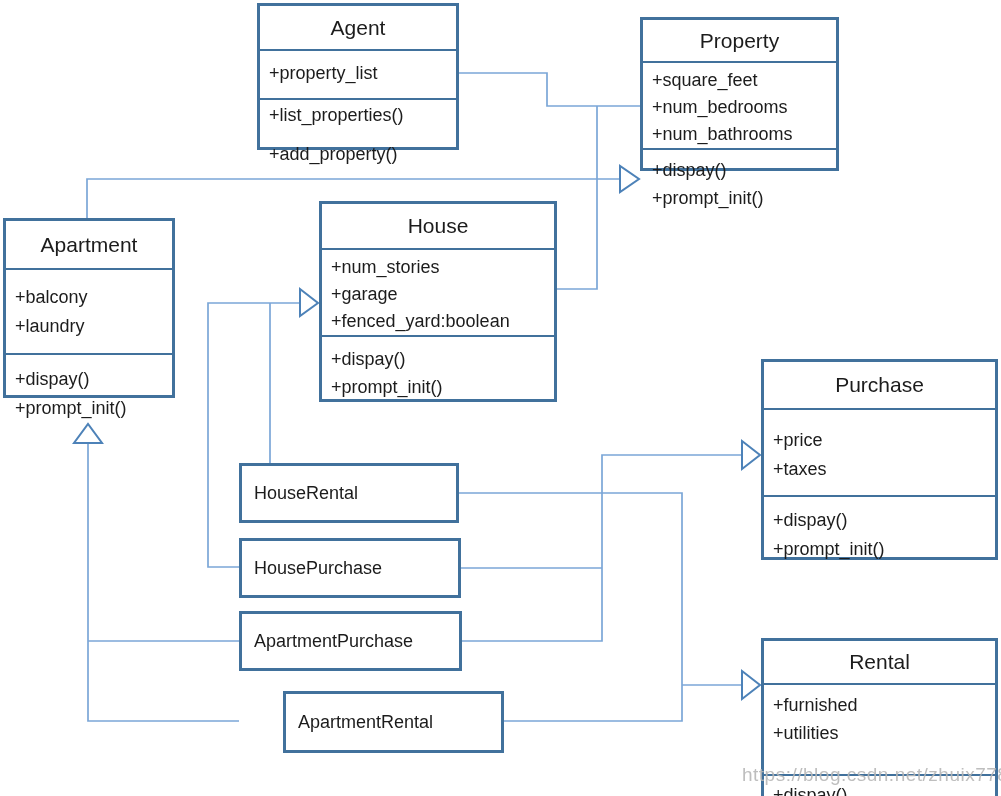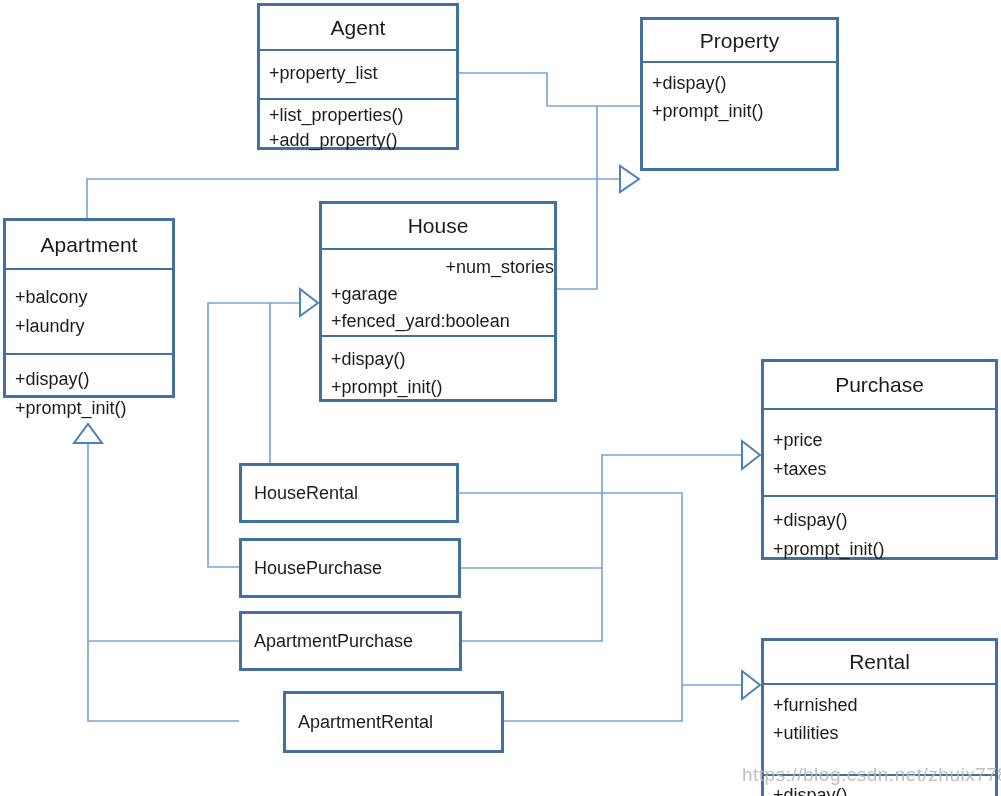--- a/index.html
+++ b/index.html
@@ -52,36 +52,41 @@
     </g>
   </svg>
 
   <div class="cls" style="left:257px;top:3px;width:202px;height:147px;">
     <div class="cls-title" style="flex:0 0 43px;">Agent</div>
     <div class="sec" style="flex:0 0 49px;padding-top:8px;">
       <div class="row" style="line-height:28px;">+property_list</div>
     </div>
     <div class="sec" style="flex:1;padding-top:3px;">
       <div class="row" style="line-height:25px;">+list_properties()</div>
-      <div class="row" style="line-height:25px;">+add_property()</div>
+      <div class="row" style="line-height:25px;margin-top:14px;">+add_property()</div>
     </div>
   </div>
 
   <div class="cls" style="left:640px;top:17px;width:199px;height:154px;">
     <div class="cls-title" style="flex:0 0 41px;">Property</div>
+    <div class="sec" style="flex:0 0 87px;padding-top:4px;">
+      <div class="row" style="line-height:27px;">+square_feet</div>
+      <div class="row" style="line-height:27px;">+num_bedrooms</div>
+      <div class="row" style="line-height:27px;">+num_bathrooms</div>
+    </div>
     <div class="sec" style="flex:1;padding-top:6px;">
       <div class="row" style="line-height:28px;">+dispay()</div>
       <div class="row" style="line-height:28px;">+prompt_init()</div>
     </div>
   </div>
 
   <div class="cls" style="left:319px;top:201px;width:238px;height:201px;">
     <div class="cls-title" style="flex:0 0 44px;">House</div>
     <div class="sec" style="flex:0 0 86px;padding-top:4px;">
-      <div class="row" style="line-height:27px;text-align:right;">+num_stories</div>
+      <div class="row" style="line-height:27px;">+num_stories</div>
       <div class="row" style="line-height:27px;">+garage</div>
       <div class="row" style="line-height:27px;">+fenced_yard:boolean</div>
     </div>
     <div class="sec" style="flex:1;padding-top:8px;">
       <div class="row" style="line-height:28px;">+dispay()</div>
       <div class="row" style="line-height:28px;">+prompt_init()</div>
     </div>
   </div>
 
   <div class="cls" style="left:3px;top:218px;width:172px;height:180px;">

